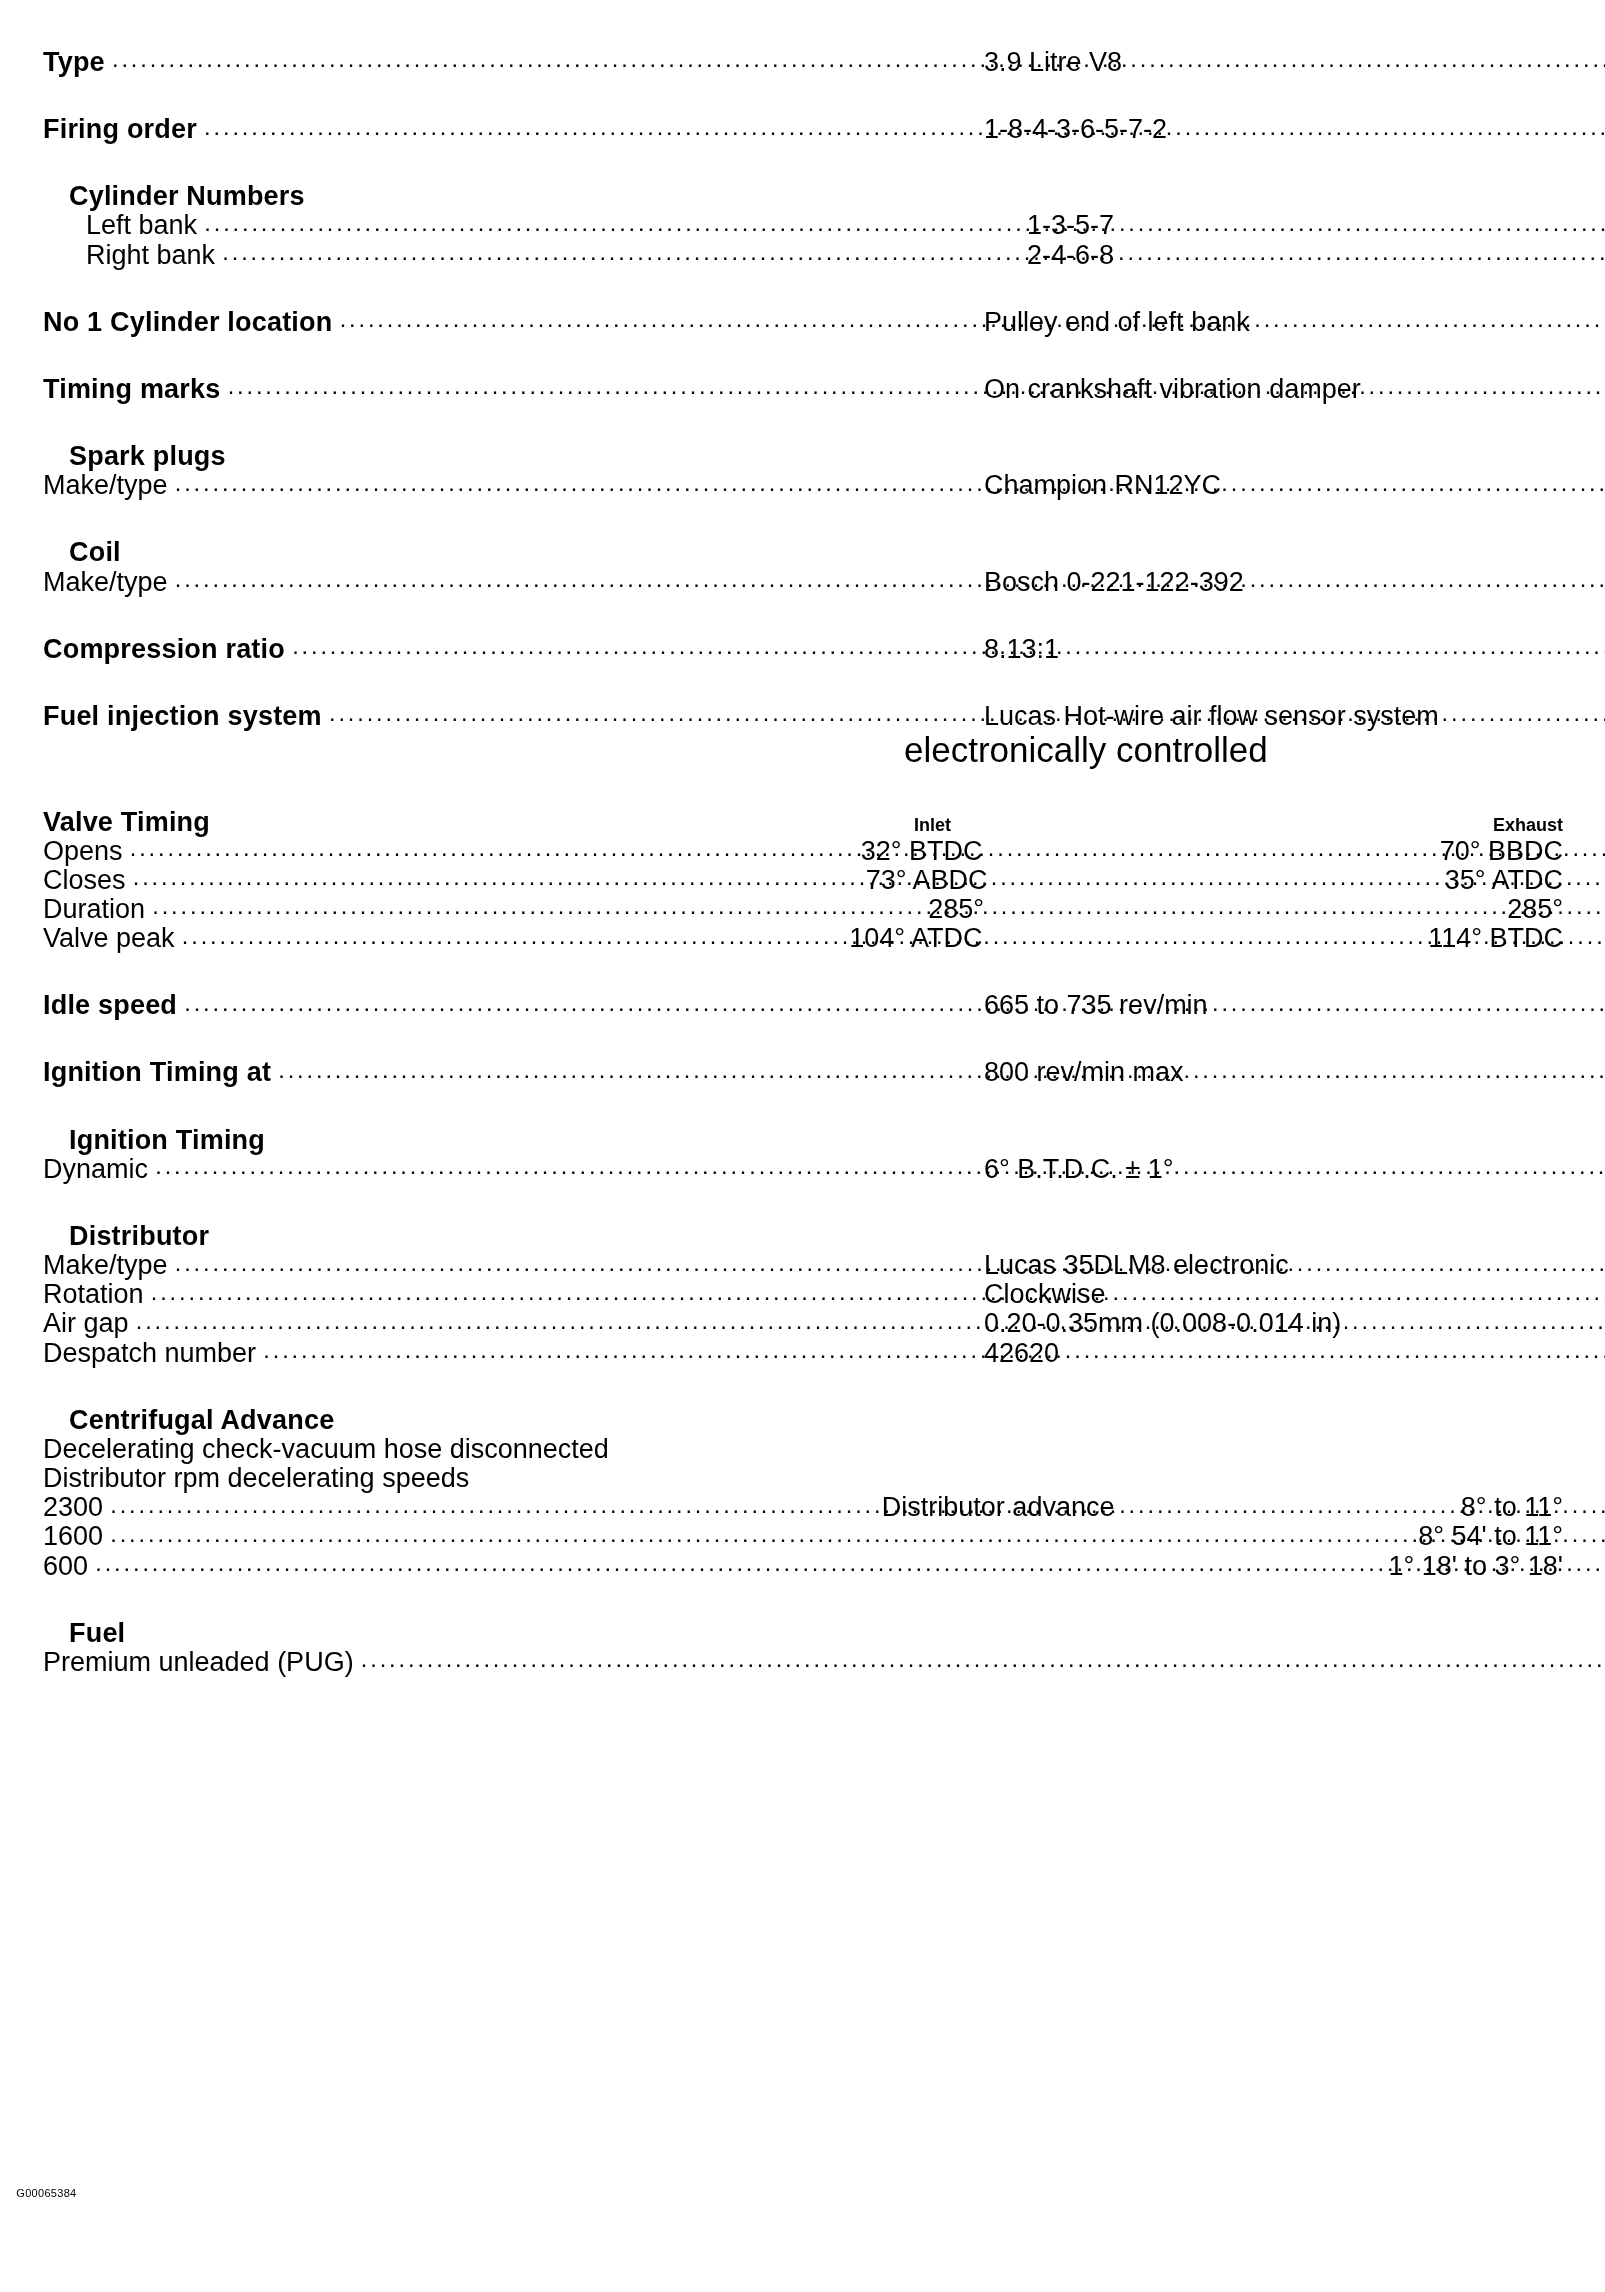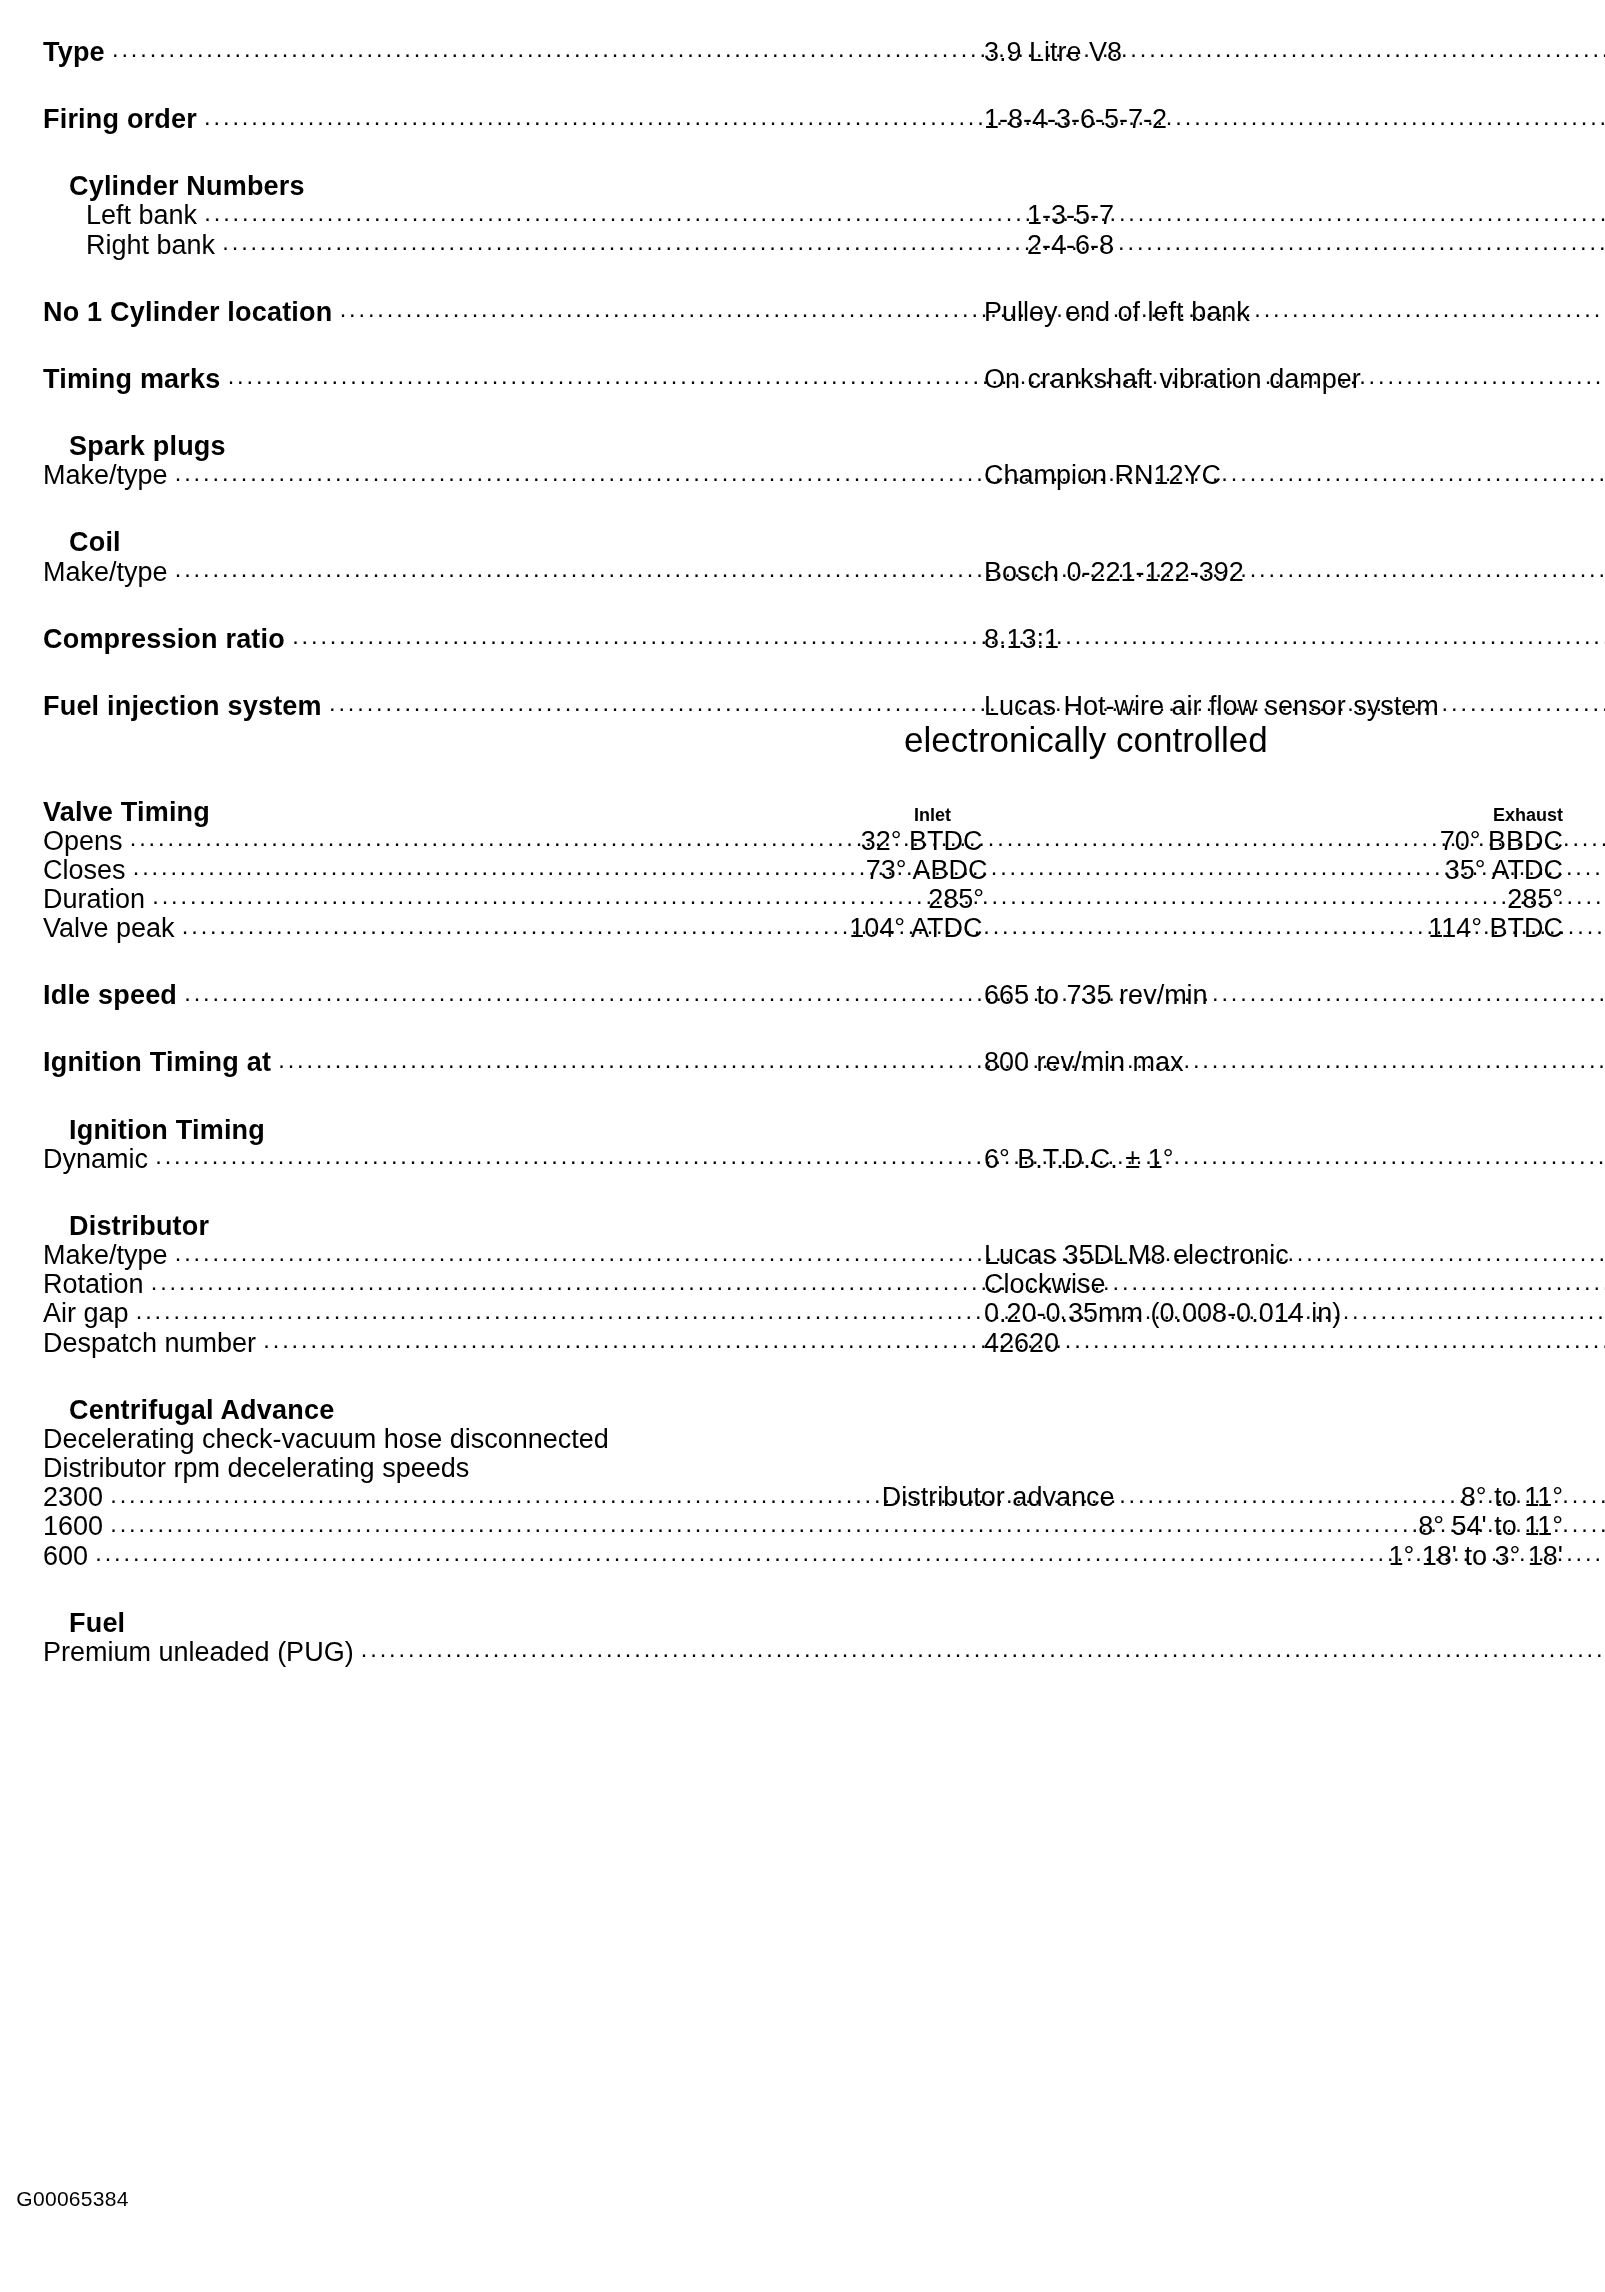--- a/index.html
+++ b/index.html
@@ -20,21 +20,21 @@
     position: relative;
     width: 1606px;
     height: 2292px;
     padding: 0;
     box-sizing: border-box;
     background: #ffffff;
   }
   .content {
     position: absolute;
     left: 43px;
-    top: 38px;
+    top: 48px;
     width: 1520px;
   }
 
   
   .row {
     display: flex;
     align-items: baseline;
     width: 100%;
     line-height: 1.08;
   }
@@ -103,21 +103,21 @@
 
   .colhdr {
     font-weight: bold;
     font-size: 18px;
   }
 
   .footer-code {
     position: absolute;
     left: 16.3px;
     top: 2187px;
-    font-size: 21px;
+    font-size: 11px;
     letter-spacing: 0.3px;
     font-family: "Liberation Sans", sans-serif;
   }
 </style>
 </head>
 <body>
 
 <div class="page">
   <div class="content">
 

